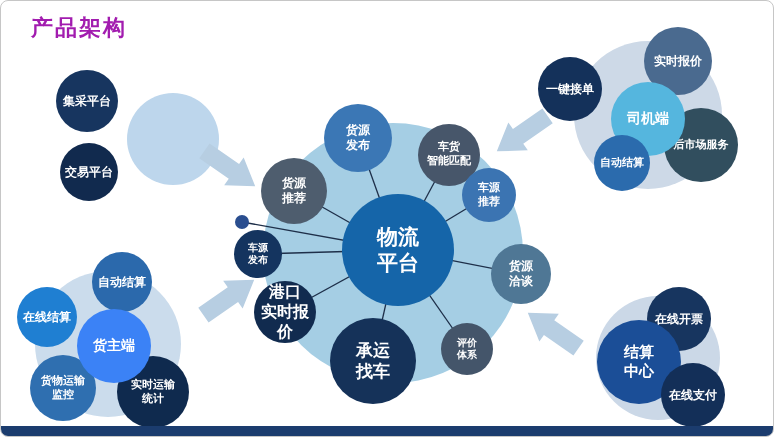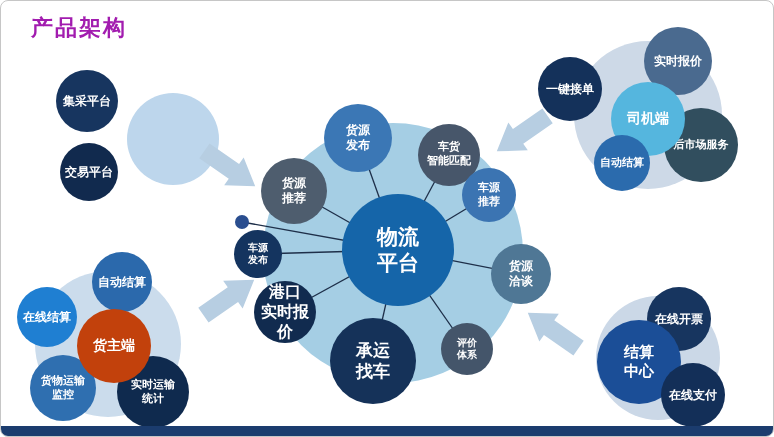--- a/index.html
+++ b/index.html
@@ -86,21 +86,21 @@
 
   <div class="node" style="left:55px;top:69px;width:62px;height:62px;background:#17355F;font-size:12px;">集采平台</div>
   <div class="node" style="left:59px;top:142px;width:58px;height:58px;background:#112A4E;font-size:12px;">交易平台</div>
 
   <div class="node" style="left:91px;top:251px;width:60px;height:60px;background:#2B69AC;font-size:12px;">自动结算</div>
   <div class="node" style="left:16px;top:286px;width:60px;height:60px;background:#1F7FD2;font-size:12px;">在线结算</div>
   <div class="node" style="left:29px;top:354px;width:66px;height:66px;background:#2F6FB0;font-size:11px;">货物运输
 监控</div>
   <div class="node" style="left:116px;top:355px;width:72px;height:72px;background:#0F2A4E;font-size:11px;">实时运输
 统计</div>
-  <div class="node main" style="left:76px;top:308px;width:74px;height:74px;background:#c2410c;font-size:14px;">货主端</div>
+  <div class="node main" style="left:76px;top:308px;width:74px;height:74px;background:#3b82f6;font-size:14px;">货主端</div>
 
   <div class="node" style="left:643px;top:26px;width:68px;height:68px;background:#4A6A8F;font-size:12px;">实时报价</div>
   <div class="node" style="left:537px;top:56px;width:64px;height:64px;background:#14315A;font-size:12px;">一键接单</div>
   <div class="node" style="left:663px;top:107px;width:74px;height:74px;background:#314E5E;font-size:11px;">后市场服务</div>
   <div class="node main" style="left:610px;top:81px;width:74px;height:74px;background:#55B6DE;font-size:14px;">司机端</div>
   <div class="node" style="left:593px;top:134px;width:56px;height:56px;background:#2B6BAD;font-size:11px;">自动结算</div>
 
   <div class="node" style="left:646px;top:286px;width:64px;height:64px;background:#17355F;font-size:12px;">在线开票</div>
   <div class="node main" style="left:596px;top:319px;width:84px;height:84px;background:#1B4E97;font-size:15px;">结算
 中心</div>

